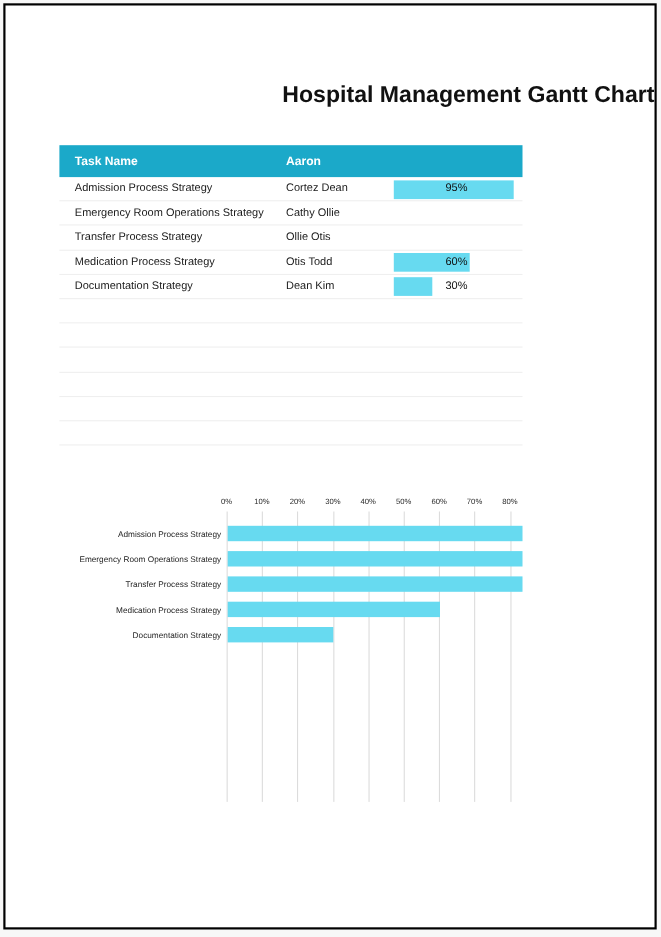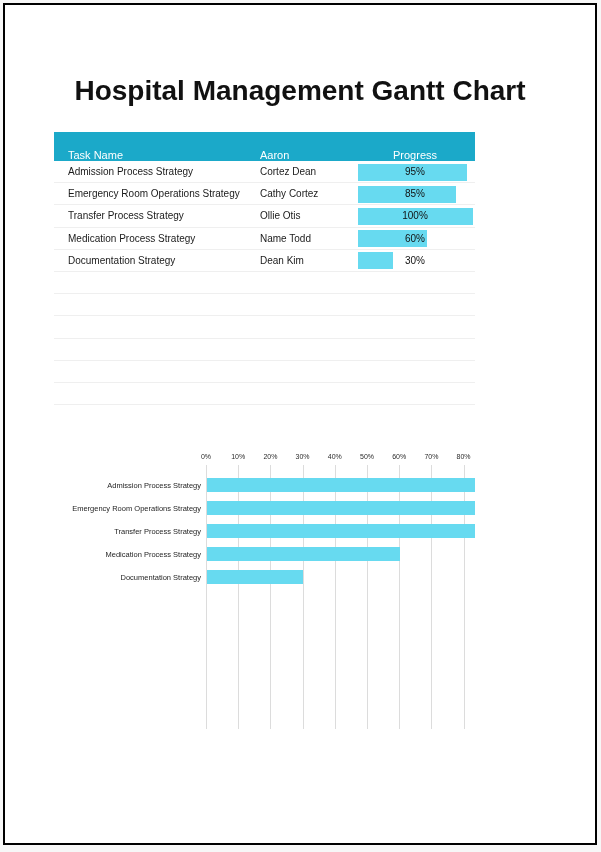--- a/index.html
+++ b/index.html
@@ -11,30 +11,30 @@
     overflow:hidden;
   }
   .page {
     position:absolute; left:3px; top:3px;
     width:594px; height:842px;
     background:#ffffff;
     border:2px solid #000000;
   }
   .title {
     position:absolute; top:70px; left:0; width:100%;
-    text-align:center;
-    font-size:28px; font-weight:700; color:#111111;
+    text-align:right;
+    font-size:21px; font-weight:700; color:#111111;
   }
   .task-table {
     position:absolute; left:49px; top:127px; width:421px;
   }
   .thead {
-    display:flex; align-items:flex-end;
+    display:flex; align-items:center;
     height:29px;
-    color:#ffffff; font-size:11px; font-weight:400;
+    color:#ffffff; font-size:11px; font-weight:700;
   }
   .col-task { width:201px; padding-left:14px; }
   .col-lead { width:100px; padding-left:5px; }
   .col-progress { width:120px; text-align:center; padding-left:0;margin-top:40px; }
   .trow {
     display:flex; align-items:center;
     height:22.2px;
     border-bottom:1px solid #efefef;
     font-size:10px; color:#1a1a1a;
   }
@@ -79,37 +79,29 @@
         <div class="trow">
           <div class="col-task">Admission Process Strategy</div>
           <div class="col-lead">Cortez Dean</div>
           <div class="td-progress">
             <div class="pbar" style="width: 109.25px; background: rgb(103, 218, 240);"></div>
             <div class="plabel">95%</div>
           </div>
         </div>
         <div class="trow">
           <div class="col-task">Emergency Room Operations Strategy</div>
-          <div class="col-lead">Cathy Cortez</div>
-          <div class="td-progress">
-            <div class="pbar" style="width: 97.75px; background: rgb(103, 218, 240);"></div>
-            <div class="plabel">85%</div>
-          </div>
+          <div class="col-lead">Cathy Ollie</div>
         </div>
         <div class="trow">
           <div class="col-task">Transfer Process Strategy</div>
           <div class="col-lead">Ollie Otis</div>
-          <div class="td-progress">
-            <div class="pbar" style="width: 115px; background: rgb(103, 218, 240);"></div>
-            <div class="plabel">100%</div>
-          </div>
         </div>
         <div class="trow">
           <div class="col-task">Medication Process Strategy</div>
-          <div class="col-lead">Name Todd</div>
+          <div class="col-lead">Otis Todd</div>
           <div class="td-progress">
             <div class="pbar" style="width: 69px; background: rgb(103, 218, 240);"></div>
             <div class="plabel">60%</div>
           </div>
         </div>
         <div class="trow">
           <div class="col-task">Documentation Strategy</div>
           <div class="col-lead">Dean Kim</div>
           <div class="td-progress">
             <div class="pbar" style="width: 34.5px; background: rgb(103, 218, 240);"></div>

